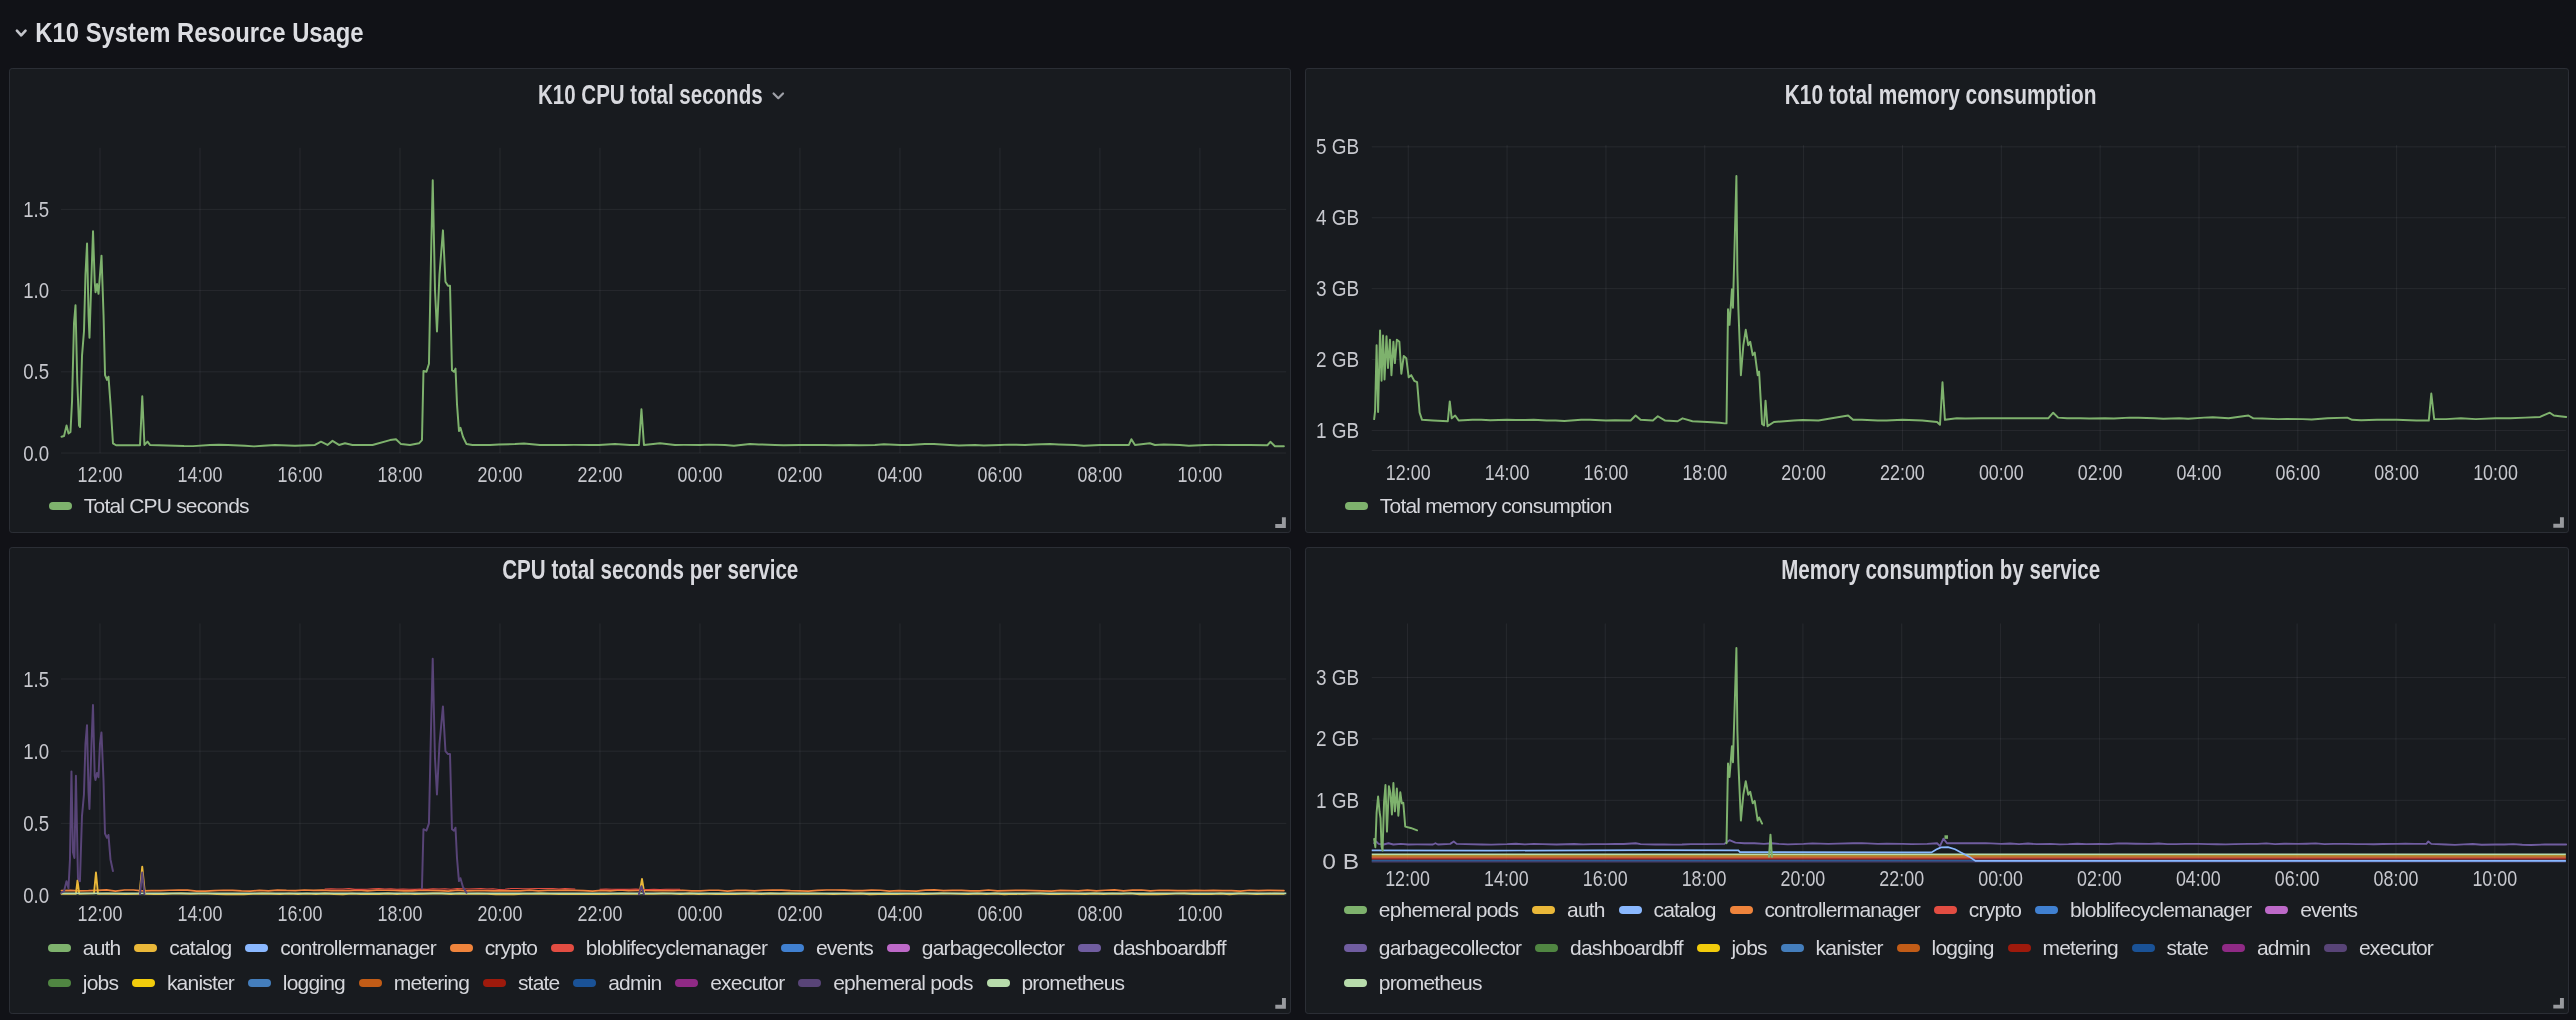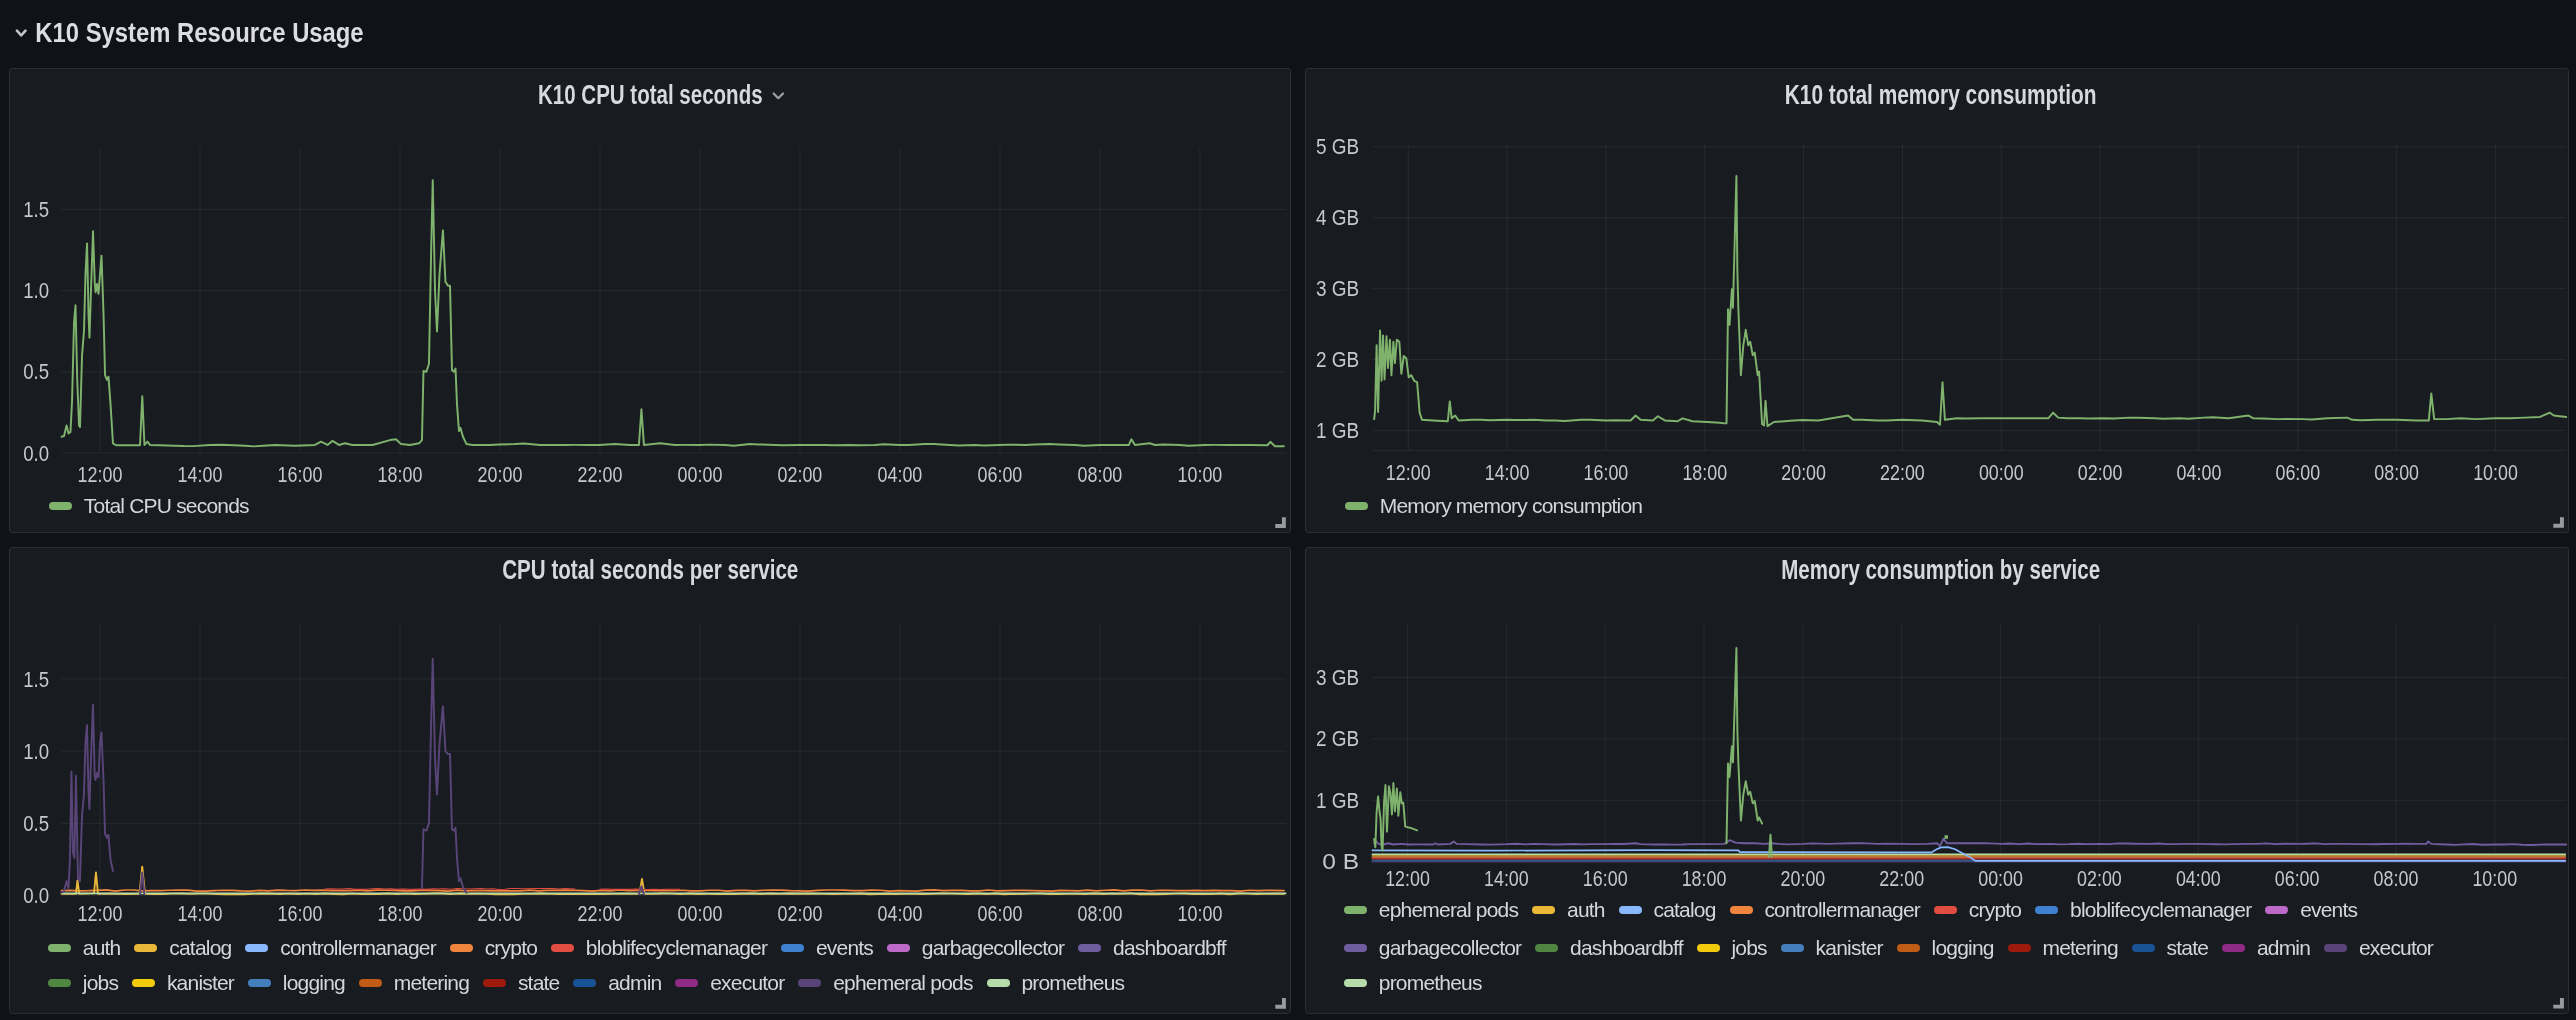--- a/index.html
+++ b/index.html
@@ -193,21 +193,21 @@
   </svg>
 <div class="lrow" style="left:49px;top:493px">
     <span class="li">
       <span class="sw" style="background:#7EB26D"></span>
       <span class="lt">Total CPU seconds</span>
     </span>
   </div>
 <div class="lrow" style="left:1345px;top:493px">
     <span class="li">
       <span class="sw" style="background:#7EB26D"></span>
-      <span class="lt">Memory memory consumption</span>
+      <span class="lt">Total memory consumption</span>
     </span>
   </div>
 <div class="lrow" style="left:48px;top:935px">
     <span class="li">
       <span class="sw" style="background:#7EB26D"></span>
       <span class="lt">auth</span>
     </span>
     <span class="li">
       <span class="sw" style="background:#EAB839"></span>
       <span class="lt">catalog</span>

